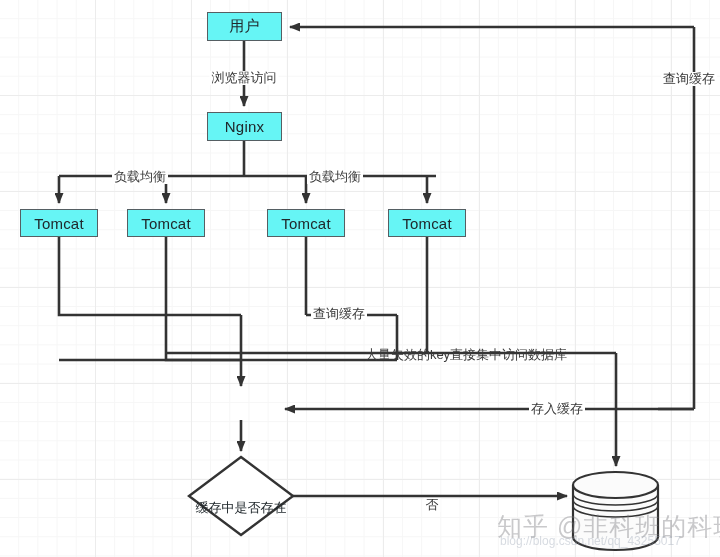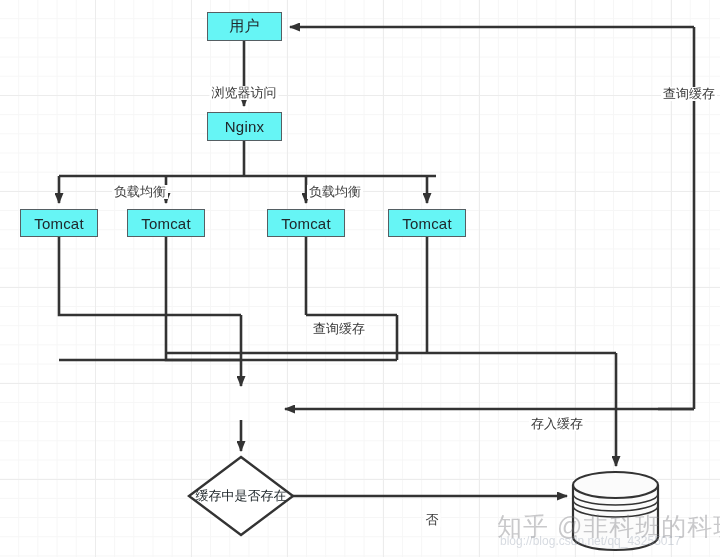--- a/index.html
+++ b/index.html
@@ -46,31 +46,31 @@
   .edge-label {
     position: absolute;
     background: #ffffff;
     color: #3a3a3a;
     font-size: 13px;
     line-height: 14px;
     padding: 0 2px;
     white-space: nowrap;
     transform: translate(-50%, -50%);
     text-align: center;
-    margin-top: 15px;
   }
   .diamond-label {
     position: absolute;
     font-size: 13px;
     line-height: 15px;
     color: #20282c;
     text-align: center;
     white-space: nowrap;
     transform: translate(-50%, -50%);
     width: 96px;
+    margin-top: 12px;
   }
   .watermark {
     position: absolute;
     color: rgba(120,120,125,0.40);
     font-size: 25px;
     white-space: nowrap;
     letter-spacing: 1px;
   }
   .watermark-url {
     position: absolute;
@@ -177,20 +177,21 @@
   <div class="diamond-label" style="left:241px; top:495px;">缓存中是否存在</div>
 
   <div class="edge-label" style="left:244px; top:78px;">浏览器访问</div>
 
   <div class="edge-label" style="left:140px; top:177px;">负载均衡</div>
 
   <div class="edge-label" style="left:335px; top:177px;">负载均衡</div>
 
   <div class="edge-label" style="left:339px; top:314px;">查询缓存</div>
 
+  <div class="edge-label" style="left:466px; top:355px; background:transparent;">大量失效的key直接集中访问数据库</div>
 
   <div class="edge-label" style="left:557px; top:409px;">存入缓存</div>
 
   <div class="edge-label" style="left:689px; top:79px;">查询缓存</div>
 
   <div class="edge-label" style="left:432px; top:505px;">否</div>
 
   <div class="watermark" style="left:497px; top:510px;">知乎 @非科班的科班</div>
   <div class="watermark-url" style="left:500px; top:534px;">blog://blog.csdn.net/qq_43255017</div>
 

